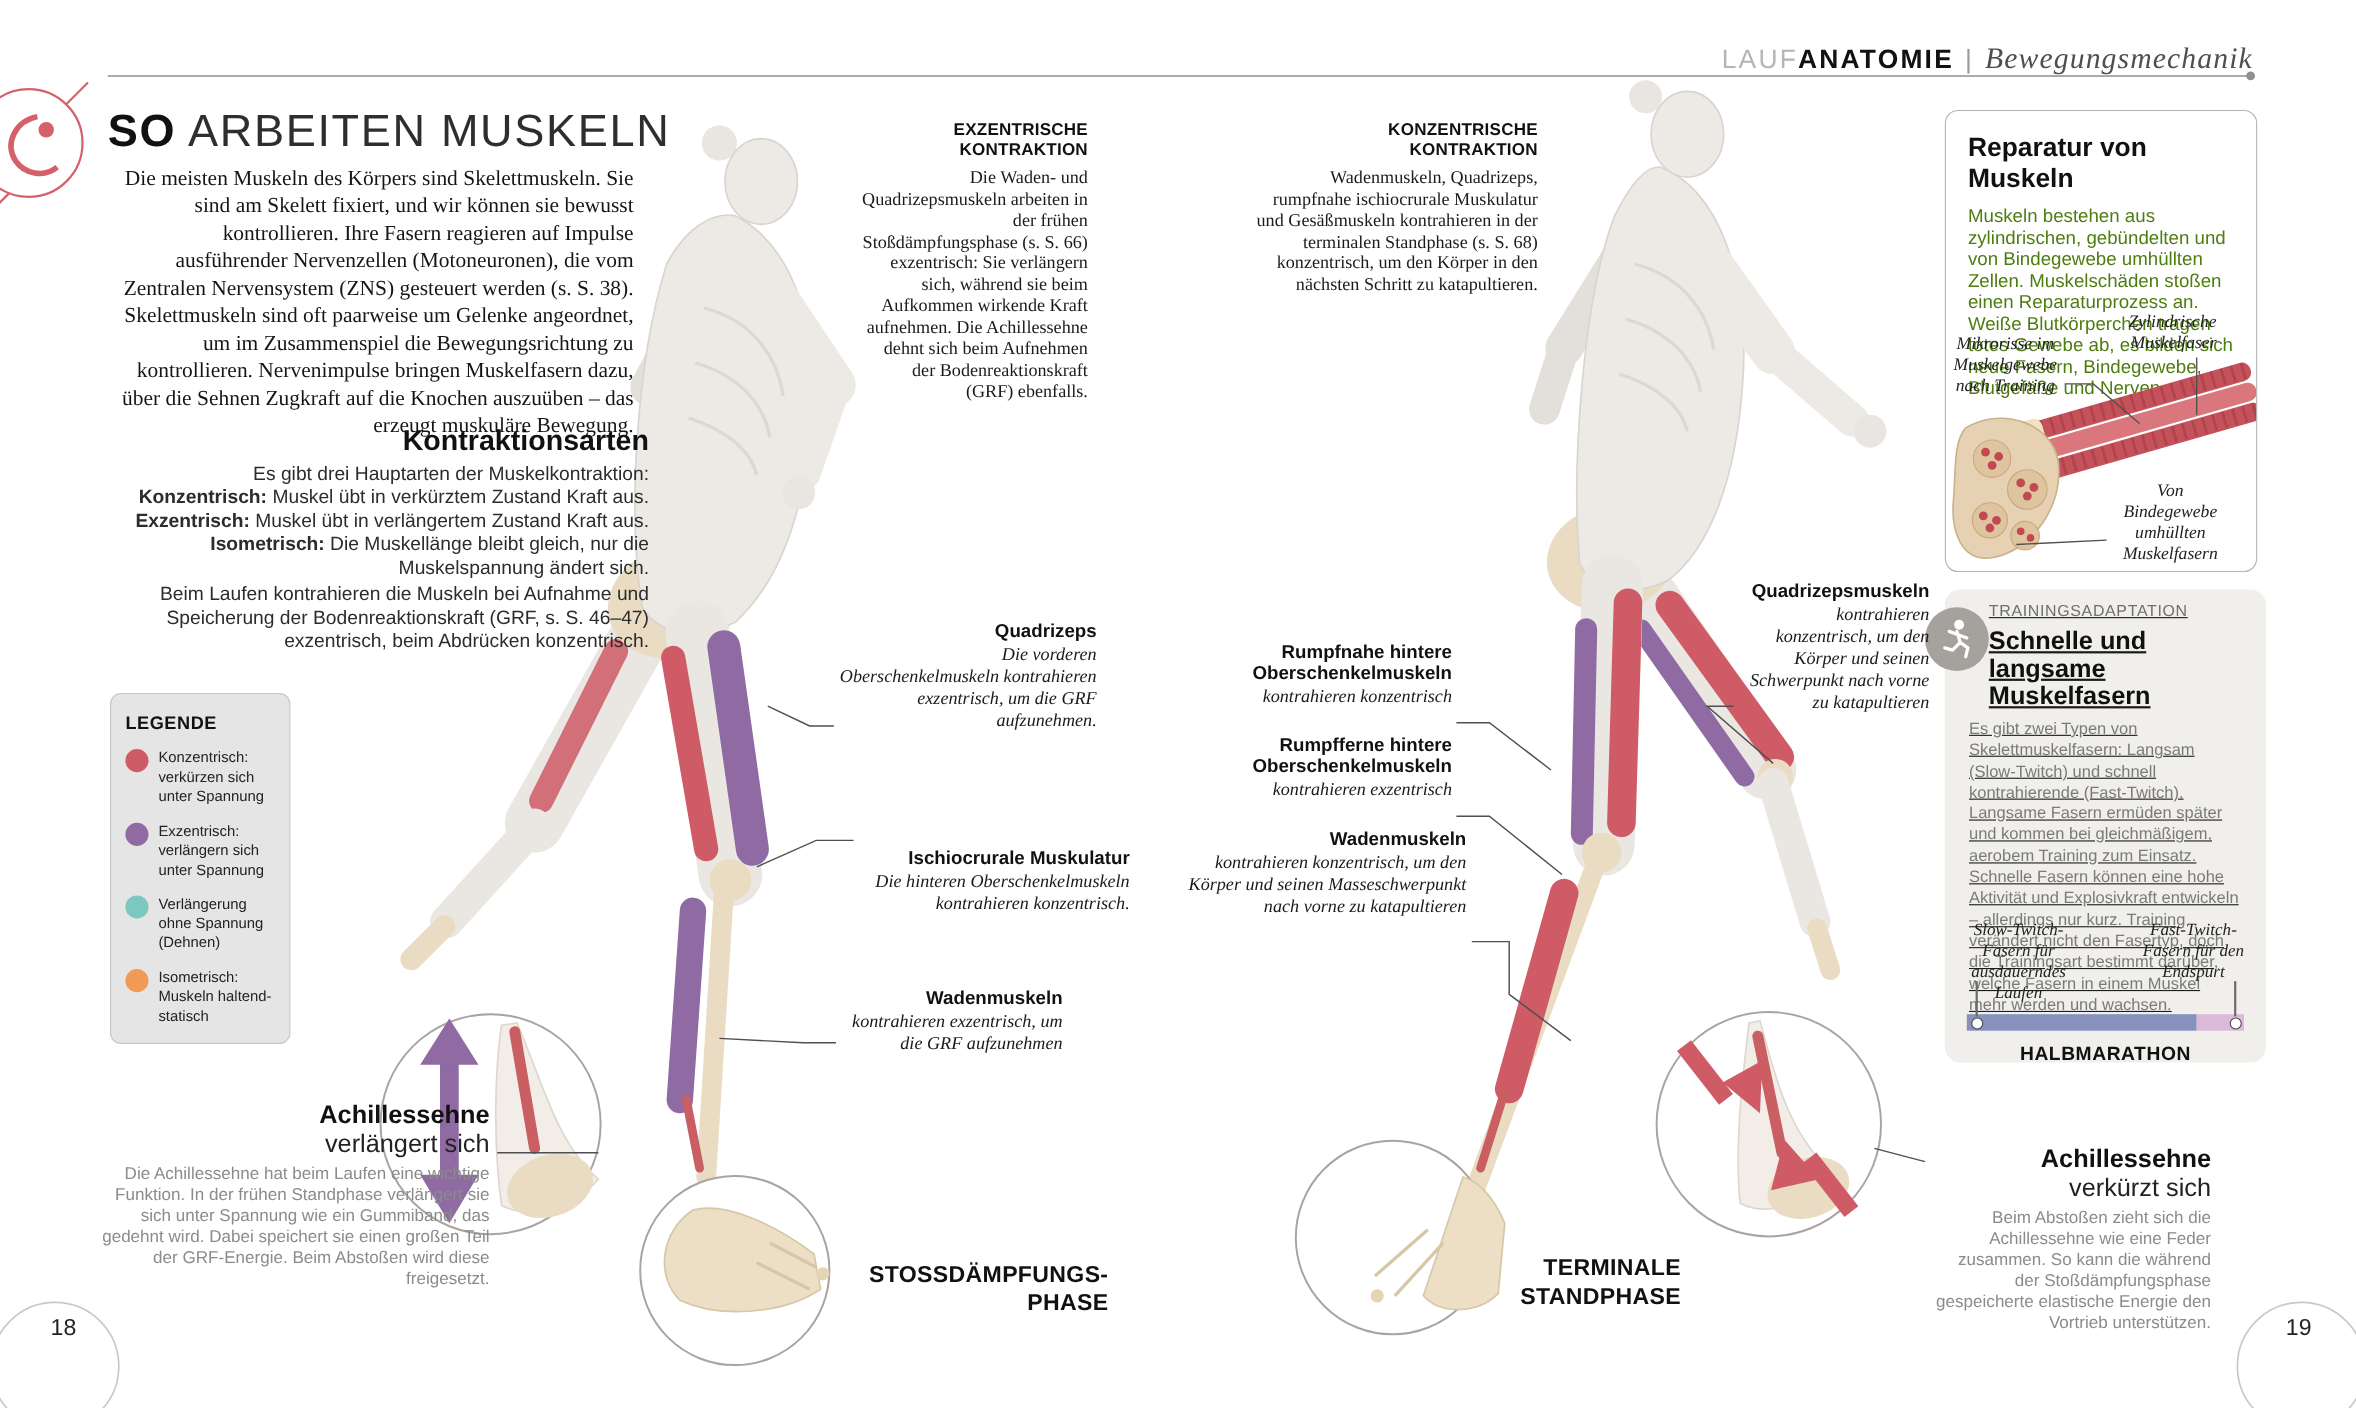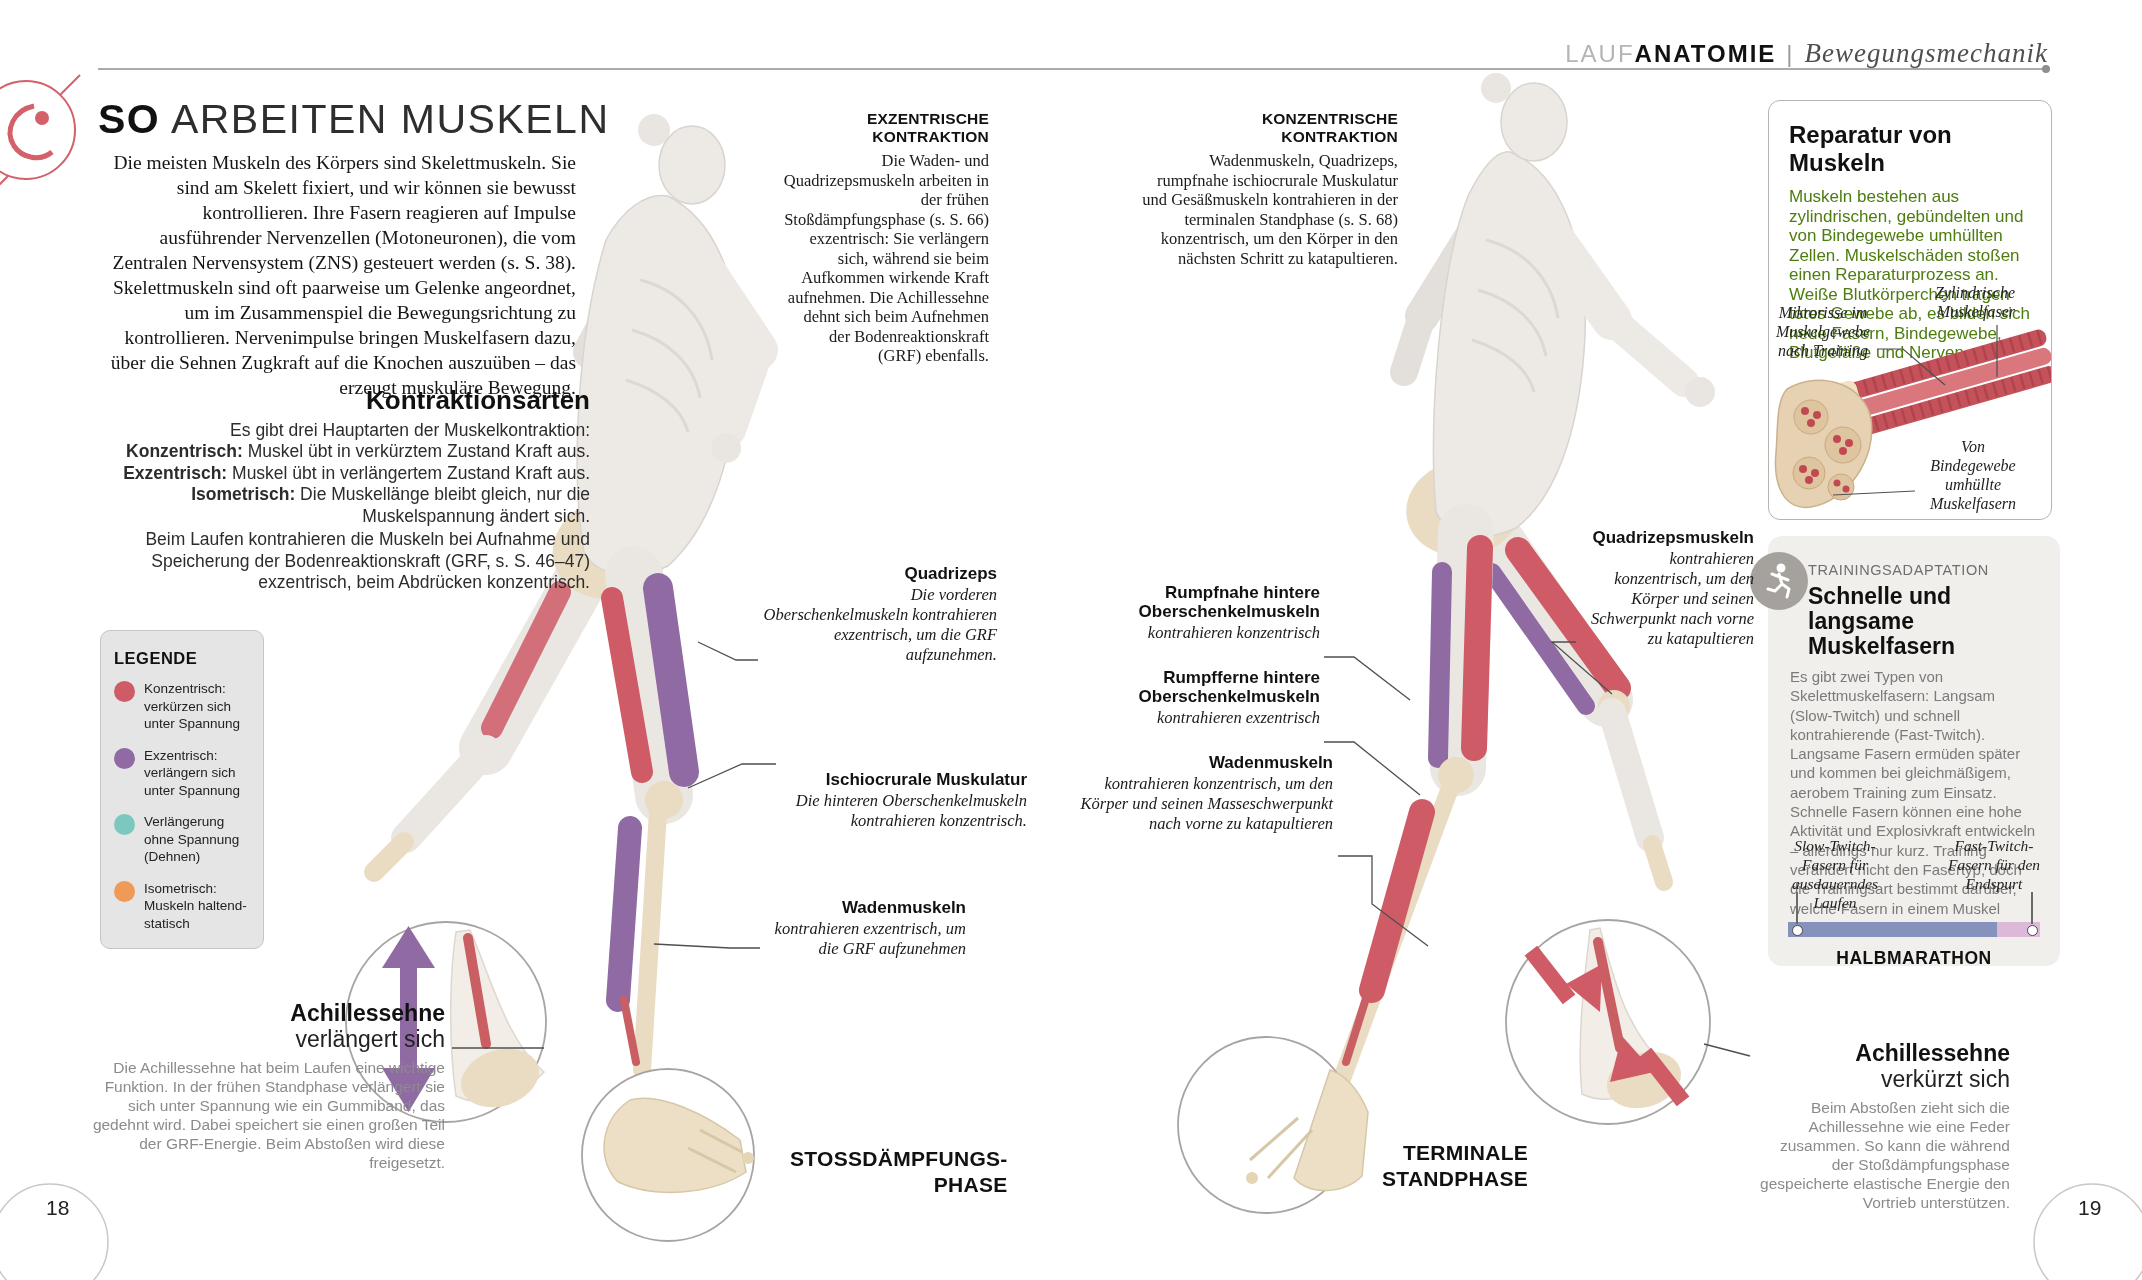--- a/index.html
+++ b/index.html
@@ -58,21 +58,21 @@
   .repair{left:1768px;top:100px;width:282px;height:418px;border:1.5px solid #b7b4b0;border-radius:12px;background:#fff;}
   .repair .inner{padding:20px 20px 0 20px;}
   .repair h3{margin:0 0 10px 0;font-size:24px;color:#111;}
   .repair .bd{font-size:17px;line-height:19.5px;color:#4d7c0f;}
   .rlabel{position:absolute;font-family:"Liberation Serif",serif;font-style:italic;font-size:16px;line-height:19px;color:#222;z-index:3;}
 
   
   .panel{left:1768px;top:536px;width:292px;height:430px;background:#f1efec;border-radius:14px;}
   .picon{position:absolute;left:-18px;top:16px;width:58px;height:58px;border-radius:50%;background:#a5a19c;
          display:flex;align-items:center;justify-content:center;}
-  .panel .inner{padding:26px 22px 0 40px;}
+  .panel .inner{padding:12px 22px 0 40px;text-decoration:underline;}
   .eyebrow{font-size:14.5px;letter-spacing:.6px;color:#6f6f6f;}
   .panel h3{margin:6px 0 8px 0;font-size:23px;line-height:25px;color:#101010;}
   .panel .bd{font-size:15px;line-height:19.3px;color:#7a7a7a;margin-left:-18px;}
   .twitch{position:absolute;font-family:"Liberation Serif",serif;font-style:italic;font-size:15.5px;
           line-height:19px;color:#222;text-align:center;}
   .bar{position:absolute;left:20px;top:386px;width:252px;height:15px;display:flex;}
   .bar .seg{height:100%;}
   .bar .seg > span{display:block;width:100%;height:100%;}
   .marker{position:absolute;width:9px;height:9px;border:1.5px solid #4a4a4a;border-radius:50%;background:#fff;top:389px;z-index:4;}
   .stem{position:absolute;width:1.5px;background:#6a6a6a;z-index:4;}
@@ -332,21 +332,21 @@
   <div>STANDPHASE</div>
 </div>
 
 <div class="abs box repair">
   <div class="inner">
     <h3>Reparatur von Muskeln</h3>
     <div class="bd">Muskeln bestehen aus zylindrischen, gebündelten und von Bindegewebe umhüllten Zellen. Muskelschäden stoßen einen Reparaturprozess an. Weiße Blutkörperchen tragen totes Gewebe ab, es bilden sich neue Fasern, Bindegewebe, Blutgefäße und Nerven.</div>
   </div>
   <div class="rlabel" style="left:118px;top:182px;width:128px;text-align:right;">Zylindrische Muskelfaser</div>
   <div class="rlabel" style="left:2px;top:202px;width:104px;text-align:center;">Mikrorisse im Muskelgewebe nach Training</div>
-  <div class="rlabel" style="left:150px;top:336px;width:108px;text-align:center;">Von Bindegewebe umhüllte Muskelfasern</div>
+  <div class="rlabel" style="left:150px;top:336px;width:108px;text-align:center;">Von Bindegewebe umhüllten Muskelfasern</div>
   <svg width="282" height="418" style="position:absolute;left:0;top:0;border-radius:12px;">
     <g transform="rotate(-16 170 290)">
       <rect x="78" y="258" width="210" height="17" rx="8" fill="#c5525a"></rect>
       <rect x="78" y="277" width="210" height="17" rx="8" fill="#d9777c"></rect>
       <rect x="78" y="296" width="210" height="17" rx="8" fill="#c5525a"></rect>
       <line x1="90" y1="266" x2="284" y2="266" stroke="#9e3a42" stroke-width="15" stroke-dasharray="2.5,7" opacity=".55"></line>
       <line x1="90" y1="304" x2="284" y2="304" stroke="#9e3a42" stroke-width="15" stroke-dasharray="2.5,7" opacity=".55"></line>
       <rect x="70" y="255" width="22" height="60" rx="8" fill="#f2e2c4"></rect>
     </g>
     <path d="M18,288 C52,268 96,284 102,318 C108,358 78,400 42,406 C14,410 4,382 7,352 C9,326 7,300 18,288 Z" fill="#e6d2b2" stroke="#c9b28c" stroke-width="1.5"></path>

